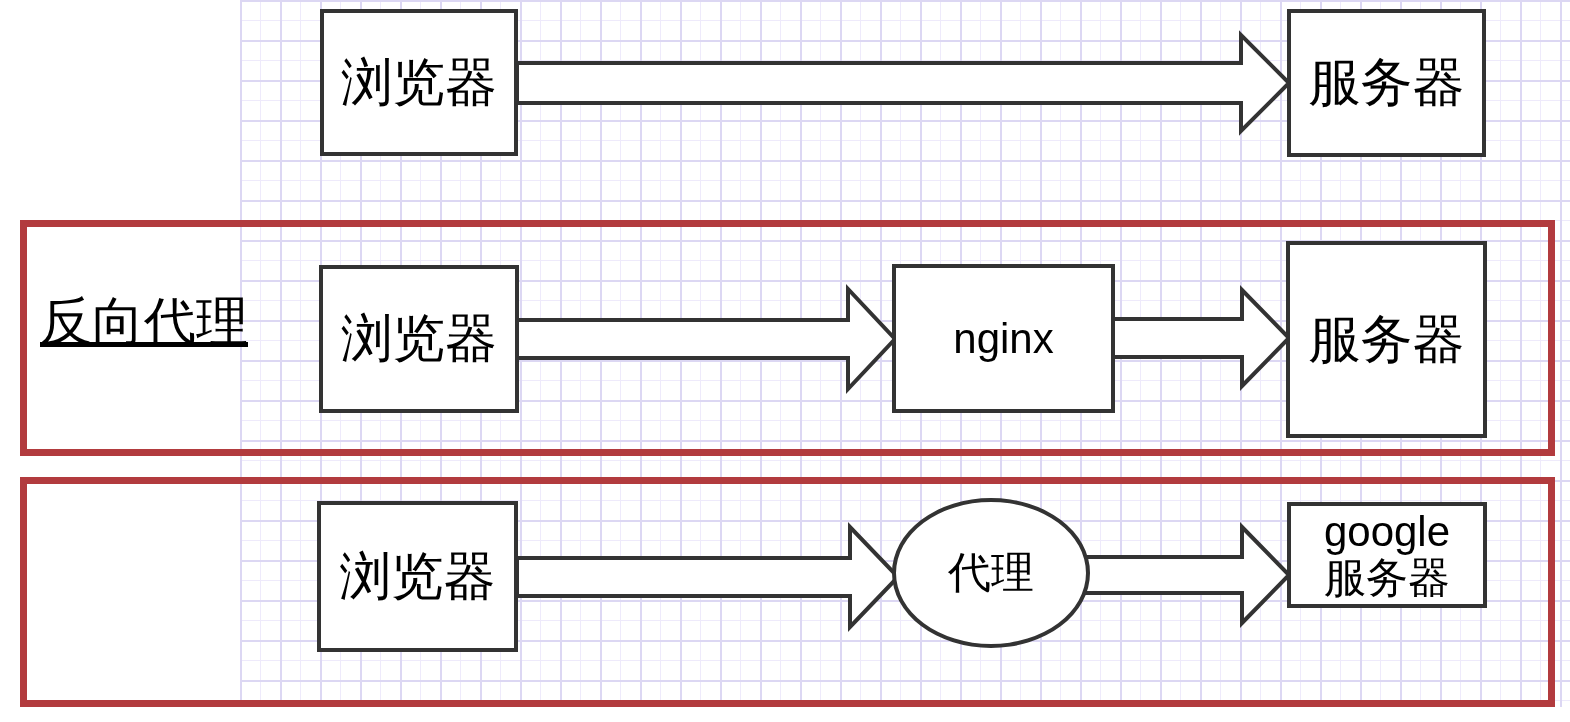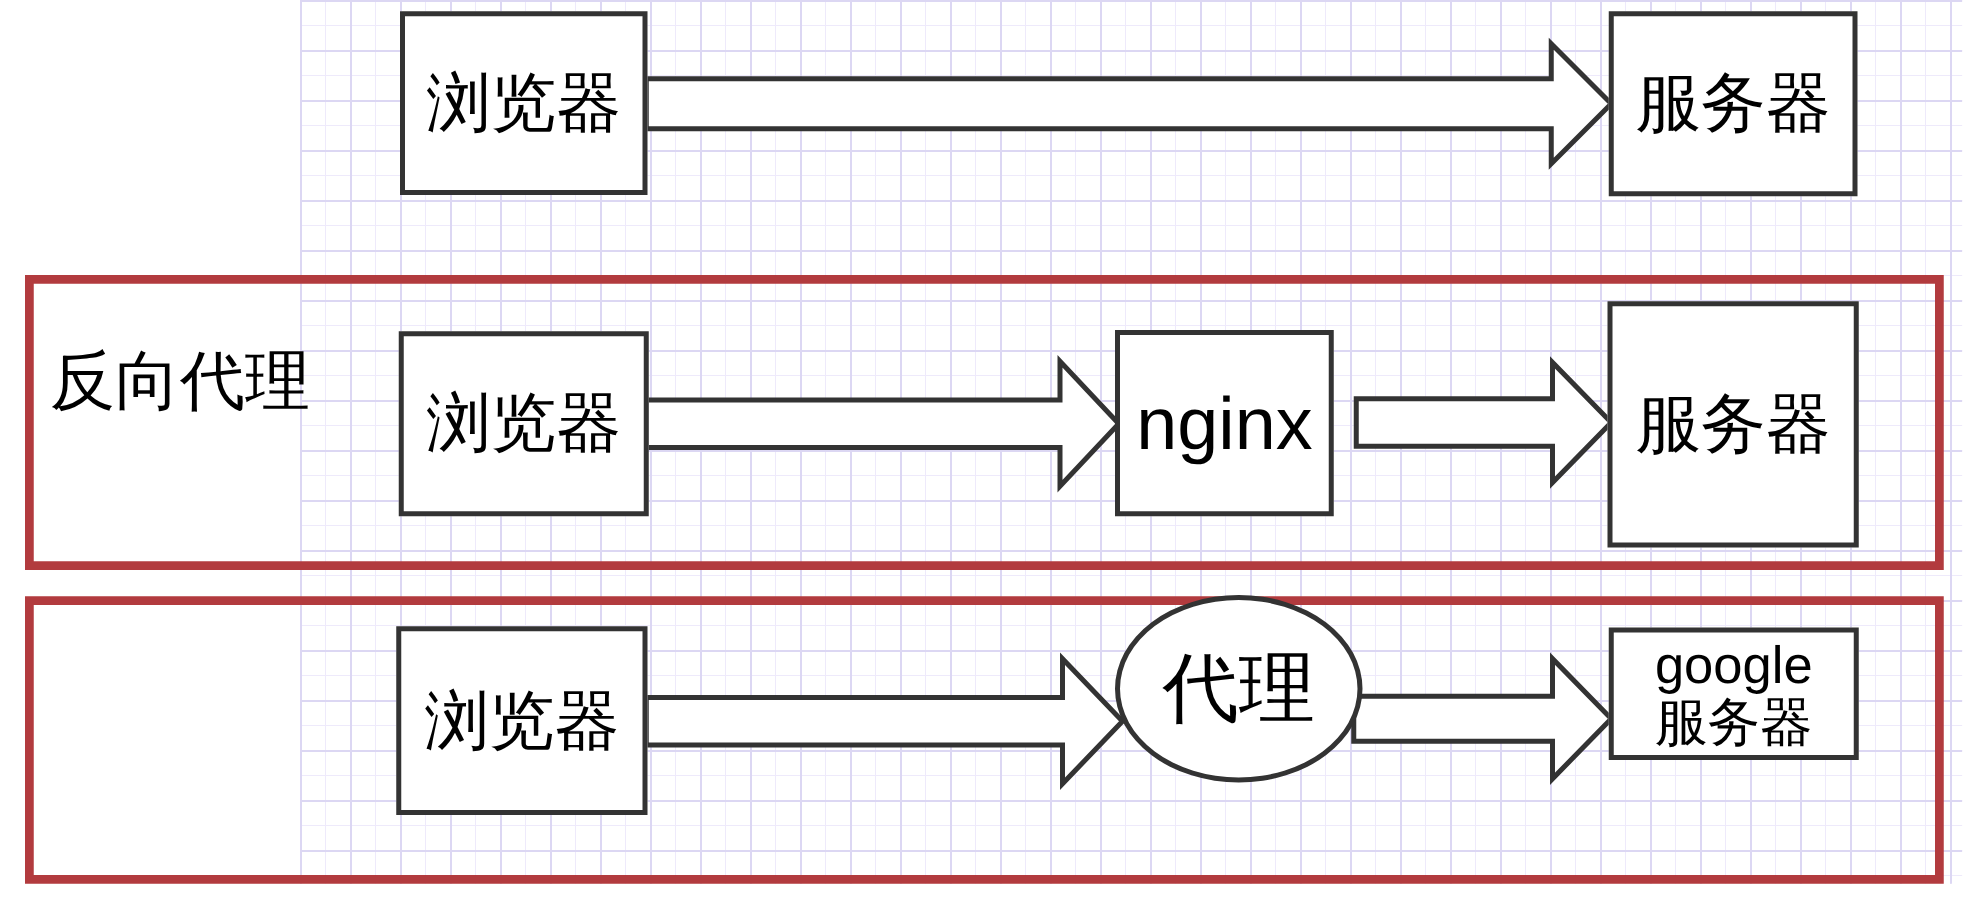--- a/index.html
+++ b/index.html
@@ -55,39 +55,39 @@
     border: 4px solid var(--shape-border, #333333);
     color: var(--text, #000000);
     font-size: 52px;
     white-space: nowrap;
   }
   .node.ellipse { border-radius: 50%; }
 
   .n-browser1 { left: 320px;  top: 9px;   width: 198px; height: 147px; }
   .n-server1  { left: 1287px; top: 9px;   width: 199px; height: 148px; }
   .n-browser2 { left: 319px;  top: 265px; width: 200px; height: 148px; }
-  .n-nginx    { left: 892px;  top: 264px; width: 175px; height: 149px; font-size: 59px; }
+  .n-nginx    { left: 892px;  top: 264px; width: 223px; height: 149px; font-size: 42px; }
   .n-server2  { left: 1286px; top: 241px; width: 201px; height: 197px; }
   .n-browser3 { left: 317px;  top: 501px; width: 201px; height: 151px; }
-  .n-proxy    { left: 892px;  top: 476px; width: 198px; height: 150px; font-size: 61px; }
+  .n-proxy    { left: 892px;  top: 498px; width: 198px; height: 150px; font-size: 43px; }
   .n-google   { left: 1287px; top: 502px; width: 200px; height: 106px; }
   .two-line   { text-align: center; line-height: 1.1; font-size: 42px; }
 
   
   .glabel {
     position: absolute;
     display: flex;
     align-items: center;
     width: 205px; height: 80px;
     font-family: "Liberation Serif", "DejaVu Serif", serif;
     font-size: 52px;
     color: var(--text, #000000);
     white-space: nowrap;
   }
-  .glabel-reverse { left: 40px; top: 265px; }
+  .glabel-reverse { left: 40px; top: 282px; text-decoration: underline; }
   .glabel-forward { left: 40px; top: 537px; }
 </style>
 </head>
 <body>
 
 <div class="canvas">
 
   <div class="grid-bg"></div>
 
   <div class="group group-reverse"></div>

